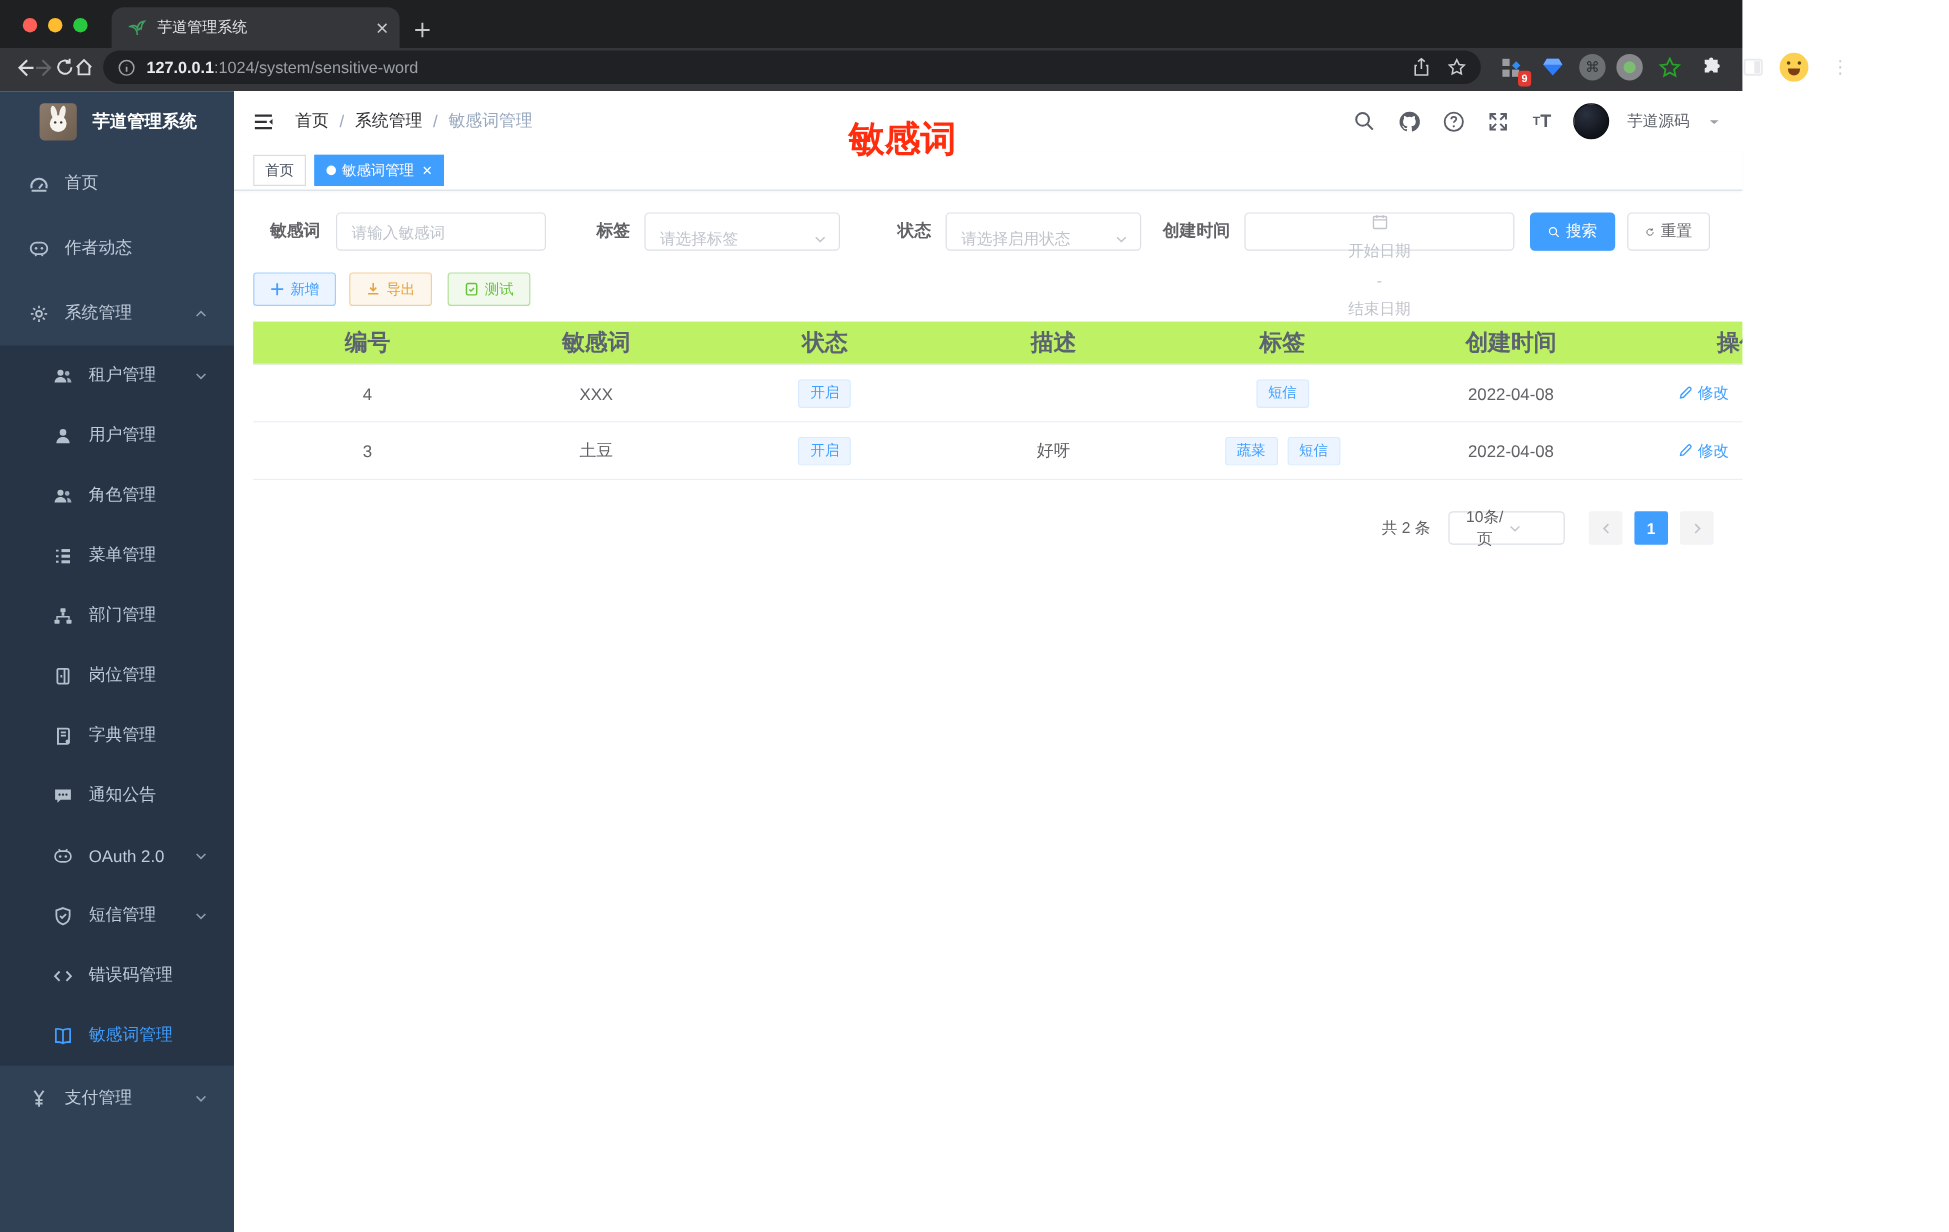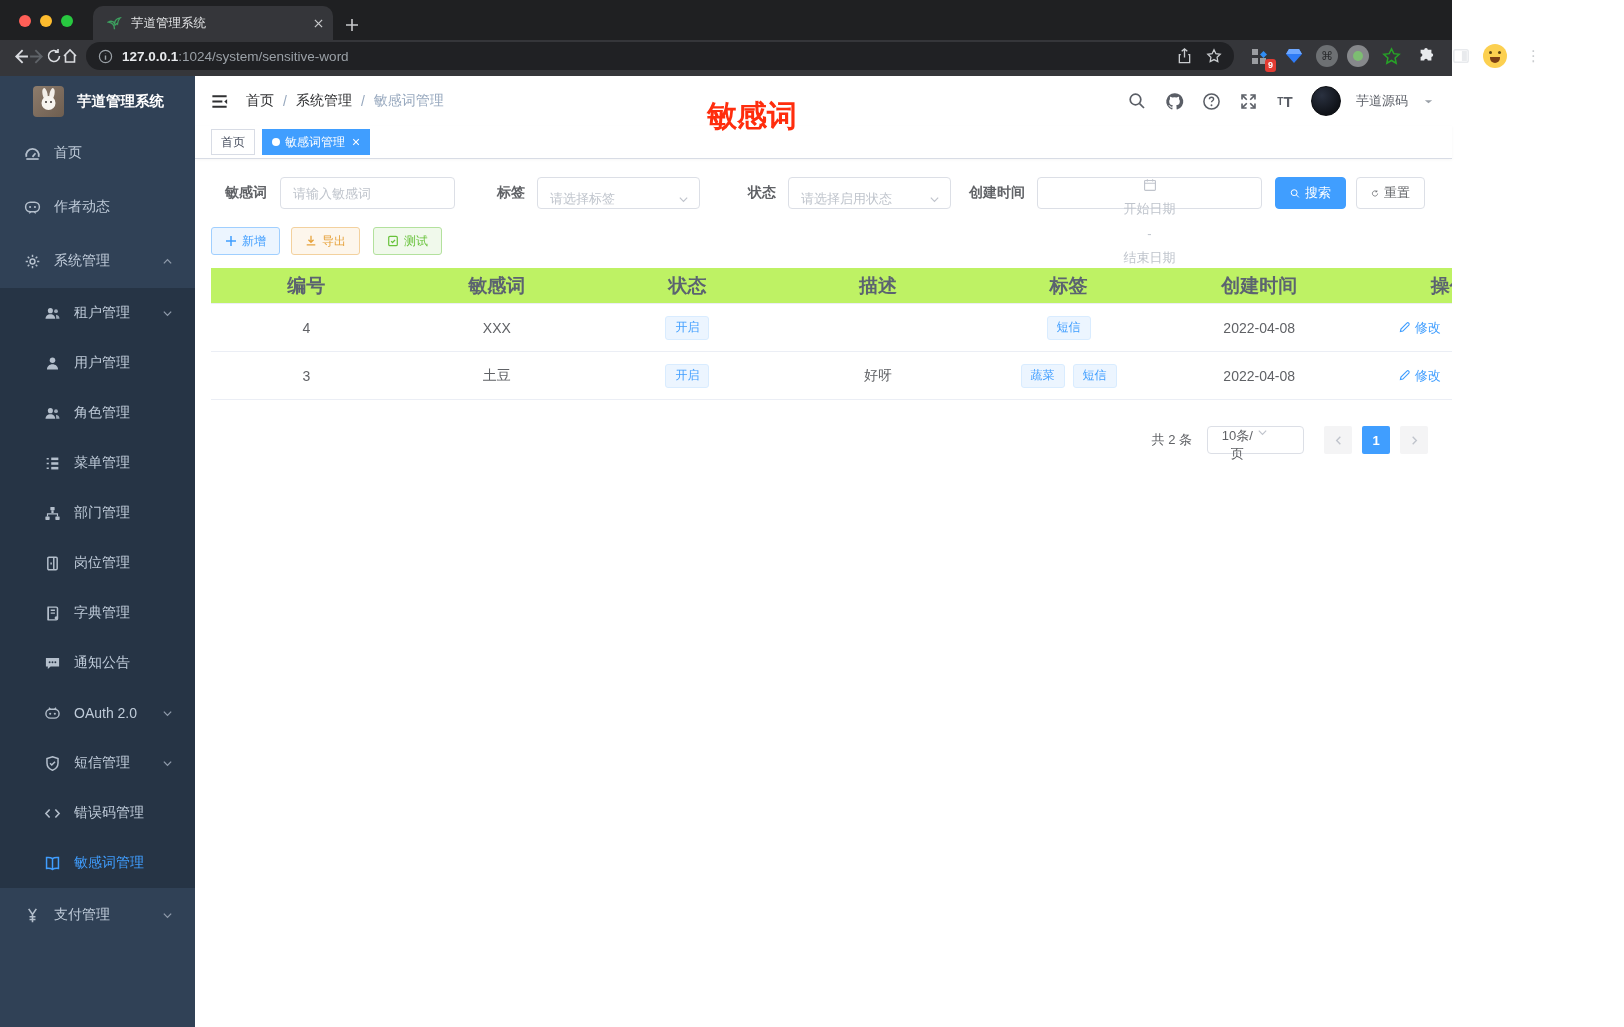--- a/index.html
+++ b/index.html
@@ -106,21 +106,21 @@
   .tbl { width:1334px; margin:13px 0 0 16px; font-size:14px; }
   .trow { display:flex; align-items:center; border-bottom:1px solid #ebeef5; }
   .thead { background:#bef264; height:36px; border-bottom:1px solid #ebeef5; font-weight:700; color:#5b6370; font-size:19px; }
   .tbody-row { height:48px; color:#606266; }
   .tc { flex:1; display:flex; align-items:center; justify-content:center; gap:8px; overflow:hidden; }
   .pill { display:inline-flex; align-items:center; height:24px; padding:0 9px; background:#ecf5ff; border:1px solid #d9ecff; color:#409eff; border-radius:3px; font-size:12px; }
   .oplink { display:inline-flex; align-items:center; gap:4px; color:#409eff; font-size:13px; cursor:pointer; white-space:nowrap; }
 
   .pagination { width:1350px; display:flex; align-items:center; justify-content:flex-end; margin-top:26px; font-size:13px; color:#606266; }
   .pg-total { margin-right:15px;margin-left:41px; }
-  .pg-size { width:97px; height:28px; border:1px solid #dcdfe6; border-radius:4px; display:flex; align-items:flex-start; padding:0 8px 0 10px; color:#606266; cursor:pointer; }
+  .pg-size { width:97px; height:28px; border:1px solid #dcdfe6; border-radius:4px; display:flex; align-items:center; padding:0 8px 0 10px; color:#606266; cursor:pointer; }
   .pg-size span { flex:1; text-align:center; }
   .pg-arrow { width:28px; height:28px; border-radius:2px; background:#f4f4f5; color:#c0c4cc; display:flex; align-items:center; justify-content:center; margin-left:20px; }
   .pg-arrow + .pg-page { margin-left:10px; }
   .pg-page { width:28px; height:28px; border-radius:2px; background:#409eff; color:#fff; display:flex; align-items:center; justify-content:center; font-weight:700; }
   .pg-page + .pg-arrow { margin-left:10px; margin-right:6px; }
   .pg-goto { margin-left:20px; display:flex; align-items:center; gap:8px; }
   .pg-goto input { width:36px; height:28px; border:1px solid #dcdfe6; border-radius:4px; text-align:center; font-size:13px; color:#606266; font-family:inherit; }
 </style>
 </head>
 <body>

